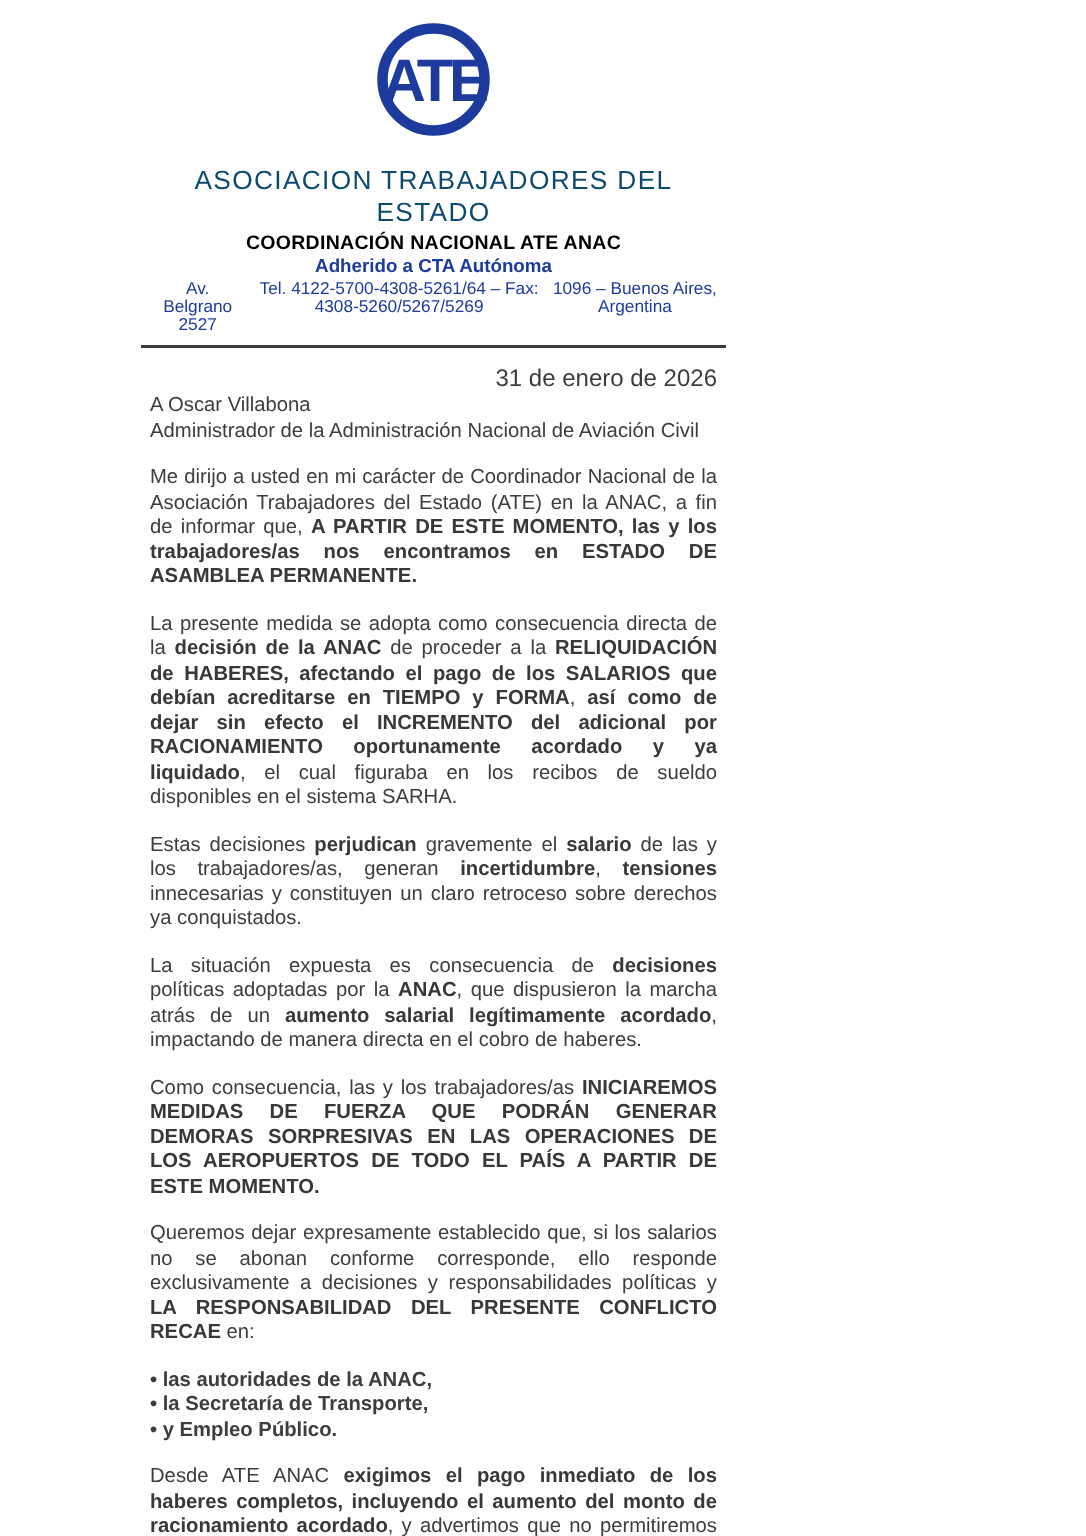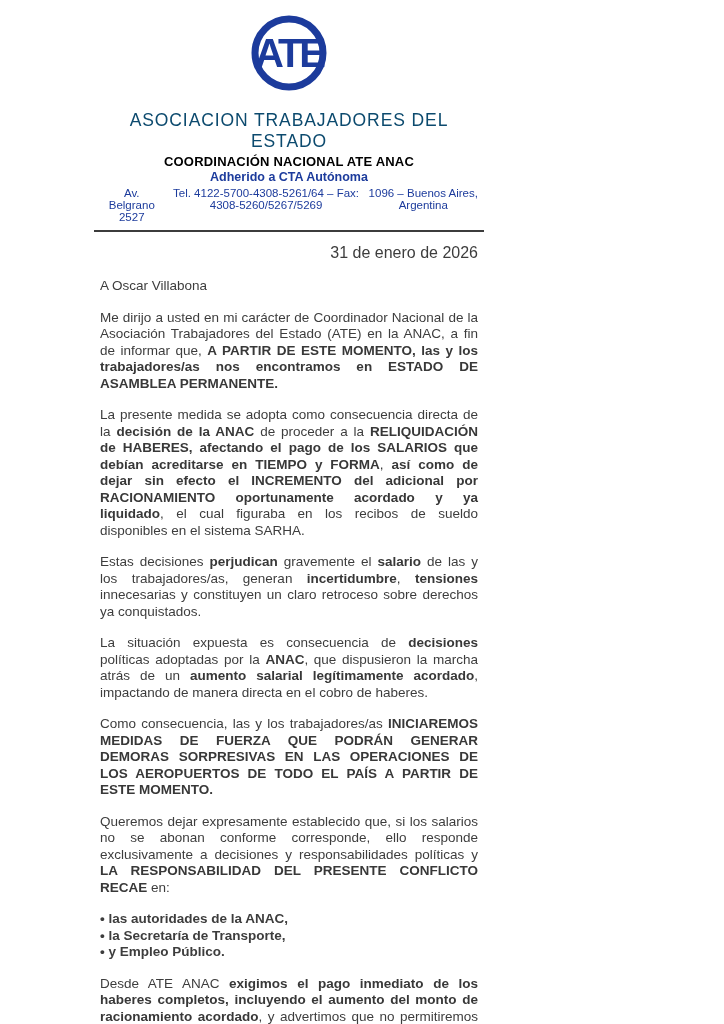--- a/index.html
+++ b/index.html
@@ -57,21 +57,20 @@
     border-top: 2px solid #3c3c3c;
     margin: 7px -6px 0 -6px;
   }
   
   .date-line {
     text-align: right;
     font-size: 16px;
     margin-top: 12px;
   }
   .recipient {
-    margin-top: 16px;
     font-size: 13.5px;
     line-height: 16.5px;
   }
   .para {
     font-size: 13.5px;
     line-height: 16.5px;
     text-align: justify;
     margin: 15px 0 0 0;
   }
   .para b { color: #383838; }
@@ -119,20 +118,21 @@
       <span>Tel. 4122-5700-4308-5261/64 – Fax: 4308-5260/5267/5269</span>
       <span>1096 – Buenos Aires, Argentina</span>
     </div>
     <hr class="rule">
   </header>
 
   <div class="date-line">31 de enero de 2026</div>
 
   <div class="recipient">
     <div>A Oscar Villabona</div>
+    <div>Administrador de la Administración Nacional de Aviación Civil</div>
   </div>
 
   <p class="para"><span>Me dirijo a usted en mi carácter de Coordinador Nacional de la Asociación Trabajadores del Estado (ATE) en la ANAC, a fin de informar que, </span><b>A PARTIR DE ESTE MOMENTO, las y los trabajadores/as nos encontramos en ESTADO DE ASAMBLEA PERMANENTE.</b></p>
   <p class="para"><span>La presente medida se adopta como consecuencia directa de la </span><b>decisión de la ANAC</b><span> de proceder a la </span><b>RELIQUIDACIÓN de HABERES, afectando el pago de los SALARIOS que debían acreditarse en TIEMPO y FORMA</b><span>, </span><b>así como de dejar sin efecto el INCREMENTO del adicional por RACIONAMIENTO oportunamente acordado y ya liquidado</b><span>, el cual figuraba en los recibos de sueldo disponibles en el sistema SARHA.</span></p>
   <p class="para"><span>Estas decisiones </span><b>perjudican</b><span> gravemente el </span><b>salario</b><span> de las y los trabajadores/as, generan </span><b>incertidumbre</b><span>, </span><b>tensiones</b><span> innecesarias y constituyen un claro retroceso sobre derechos ya conquistados.</span></p>
   <p class="para"><span>La situación expuesta es consecuencia de </span><b>decisiones</b><span> políticas adoptadas por la </span><b>ANAC</b><span>, que dispusieron la marcha atrás de un </span><b>aumento salarial legítimamente acordado</b><span>, impactando de manera directa en el cobro de haberes.</span></p>
   <p class="para"><span>Como consecuencia, las y los trabajadores/as </span><b>INICIAREMOS MEDIDAS DE FUERZA QUE PODRÁN GENERAR DEMORAS SORPRESIVAS EN LAS OPERACIONES DE LOS AEROPUERTOS DE TODO EL PAÍS A PARTIR DE ESTE MOMENTO.</b></p>
   <p class="para"><span>Queremos dejar expresamente establecido que, si los salarios no se abonan conforme corresponde, ello responde exclusivamente a decisiones y responsabilidades políticas y </span><b>LA RESPONSABILIDAD DEL PRESENTE CONFLICTO RECAE</b><span> en:</span></p>
 
   <div class="bullets">

